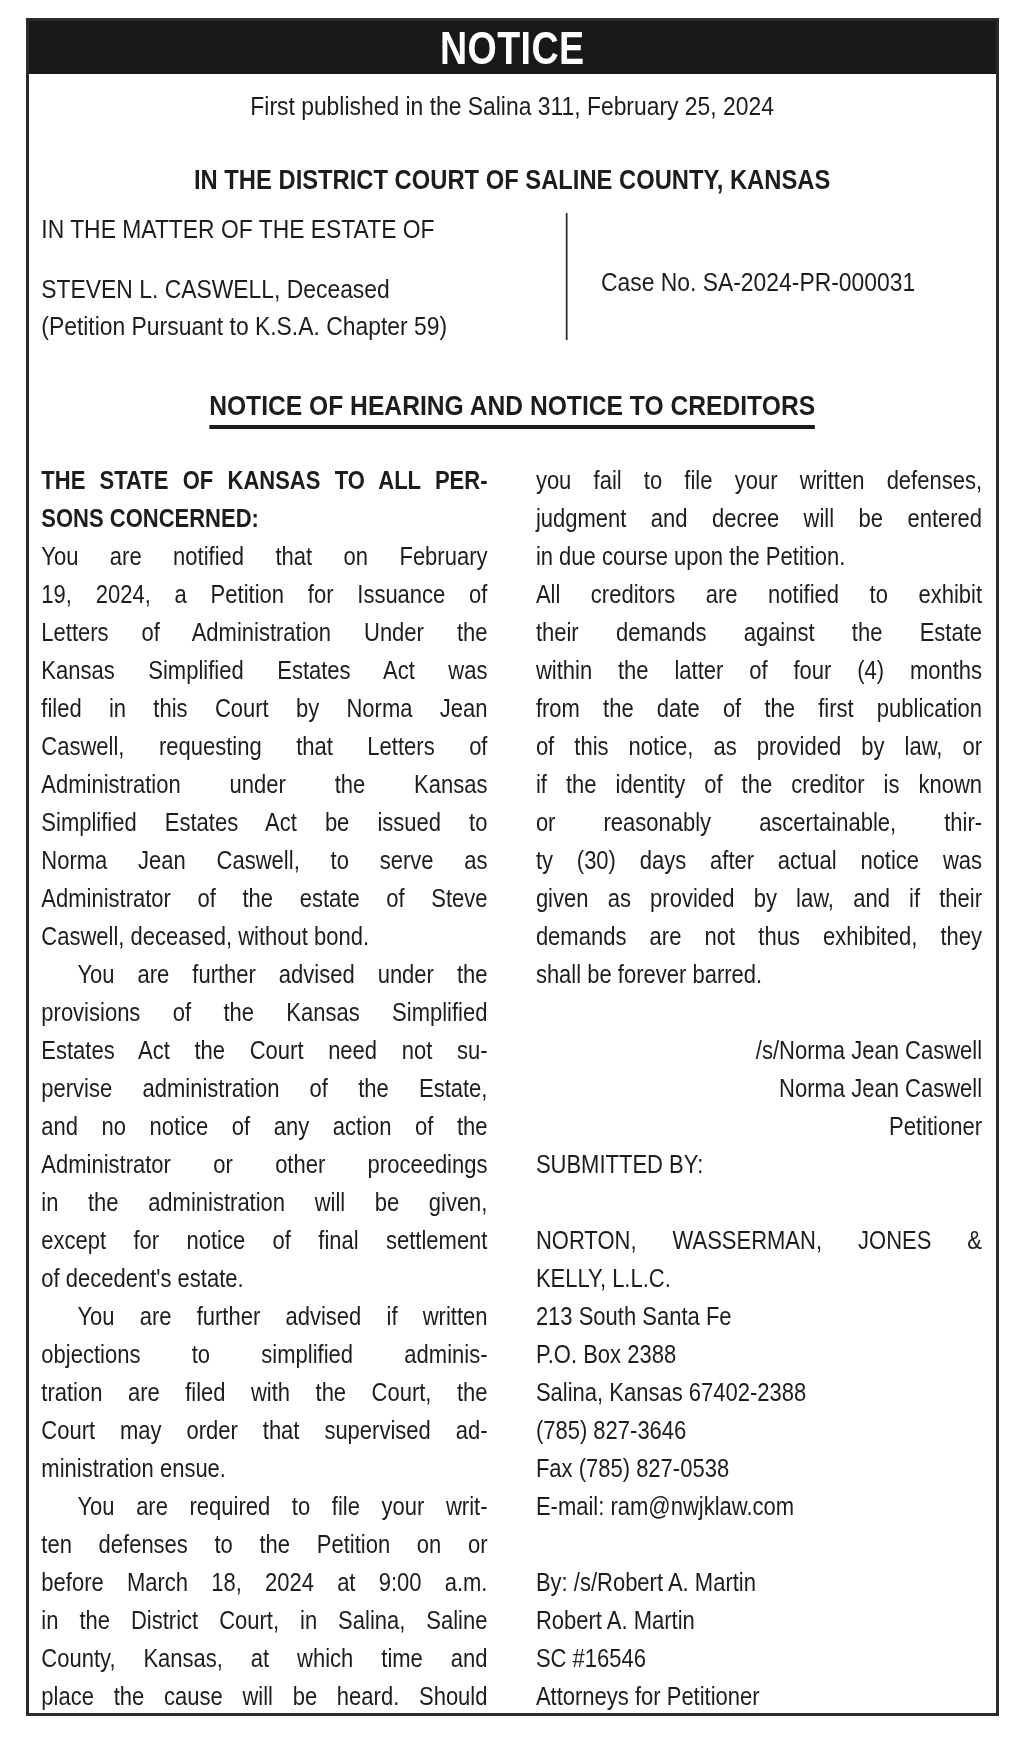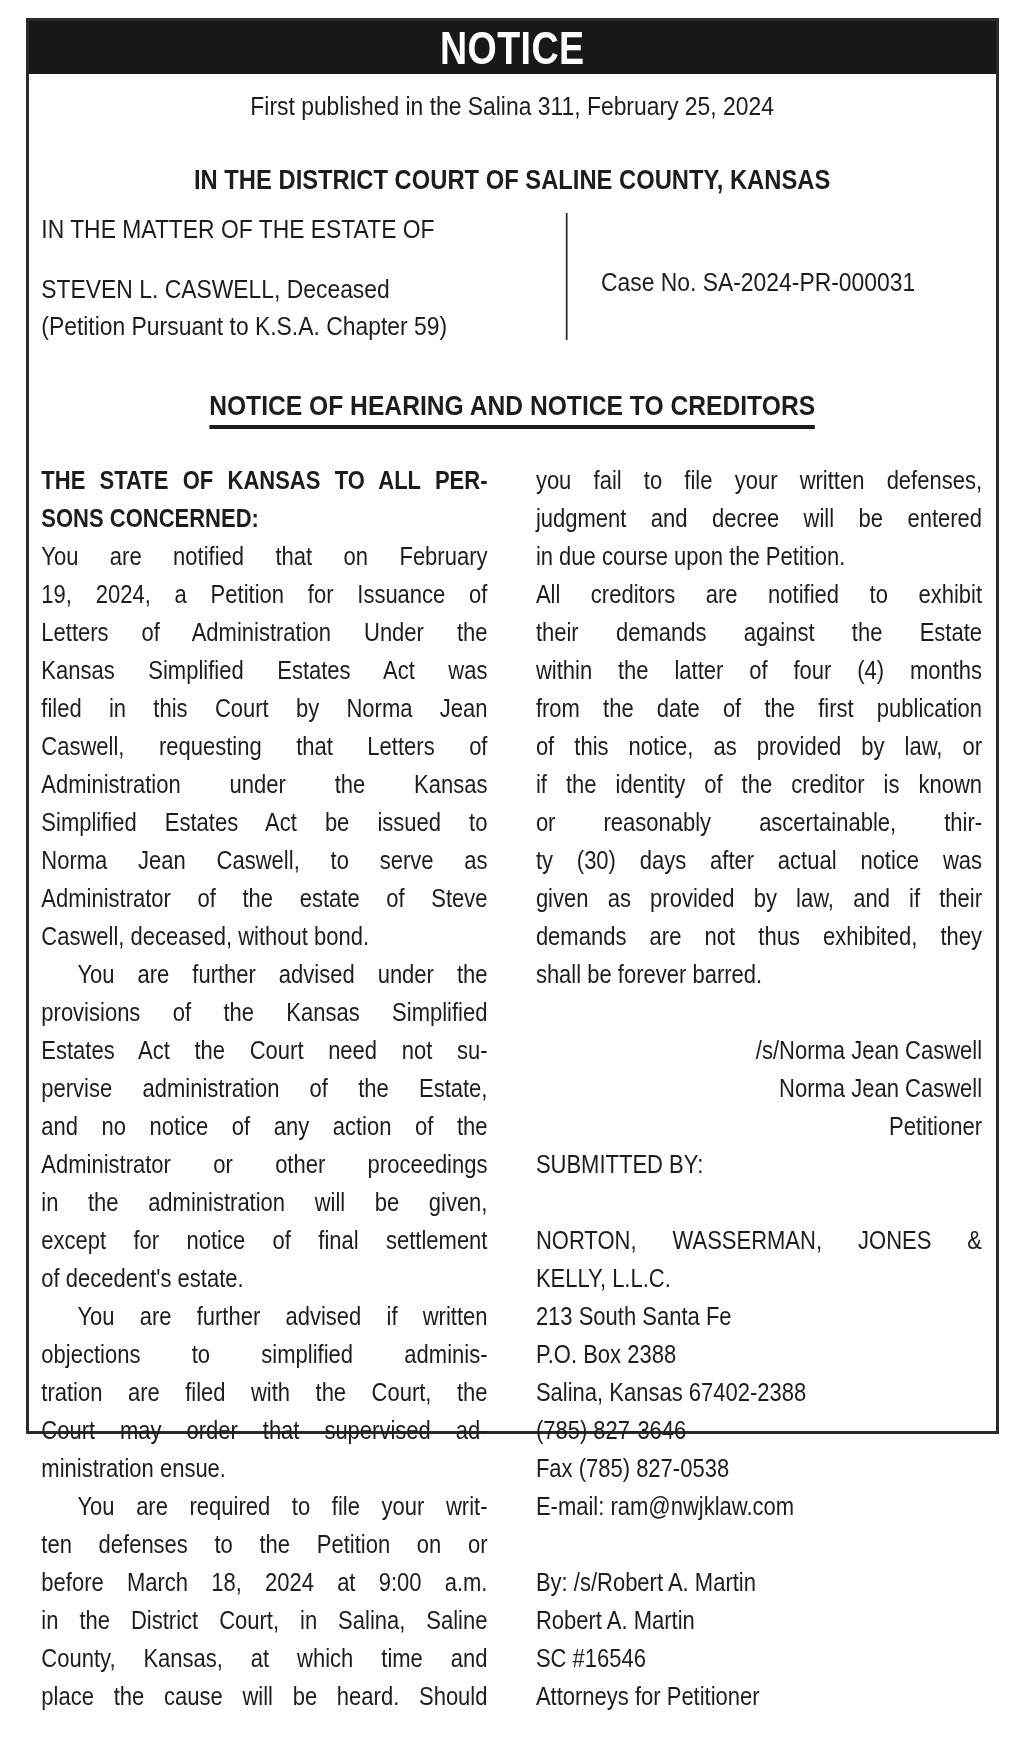--- a/index.html
+++ b/index.html
@@ -3,21 +3,21 @@
 <meta charset="utf-8">
 <style>
   html, body { margin: 0; padding: 0; background: #ffffff; }
   body {
     width: 1014px; height: 1762px; position: relative; overflow: hidden;
     font-family: "Liberation Sans", "DejaVu Sans", sans-serif;
     color: #1d1d1d;
   }
   .frame {
     position: absolute; left: 26px; top: 18px;
-    width: 973px; height: 1416px;
+    width: 973px; height: 1698px;
     border: 3px solid #2b2b2b; box-sizing: border-box;
     background: #ffffff;
   }
   .band {
     position: absolute; left: 0; top: 0; width: 100%; height: 53px;
     background: #181818; display: flex; align-items: center; justify-content: center;
   }
   .band-title {
     color: #ffffff; font-weight: bold; font-size: 47px; line-height: 1;
     display: inline-block; transform: scaleX(0.8); letter-spacing: 0.5px;

